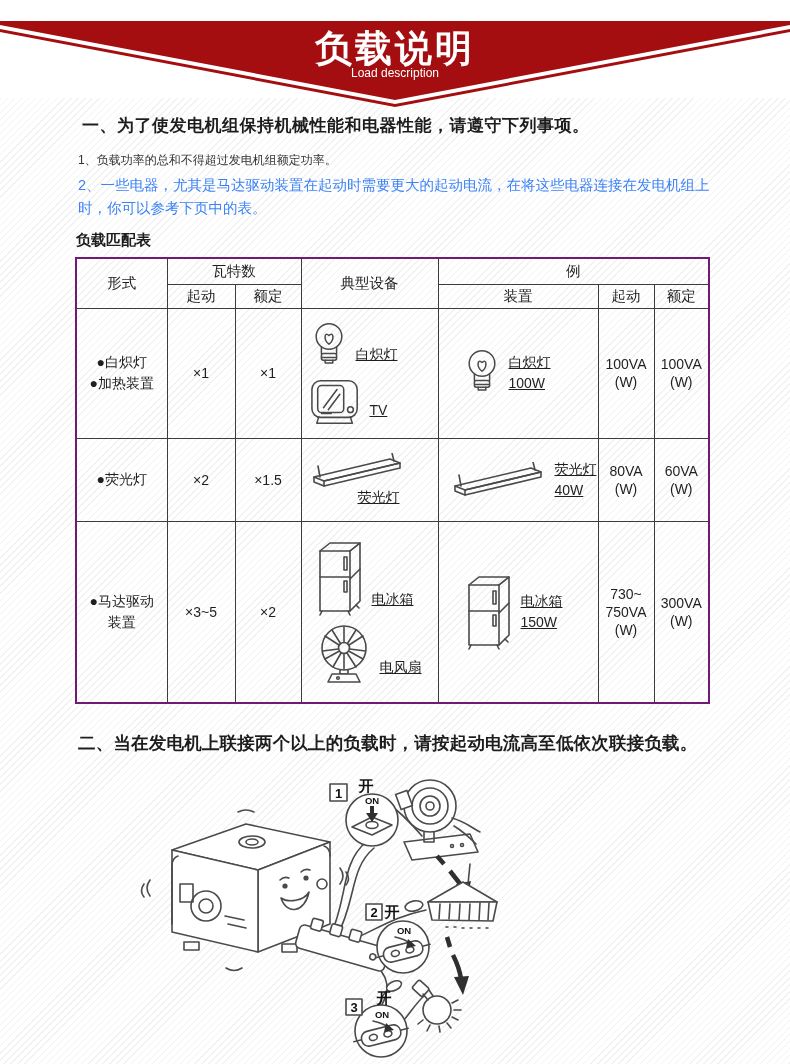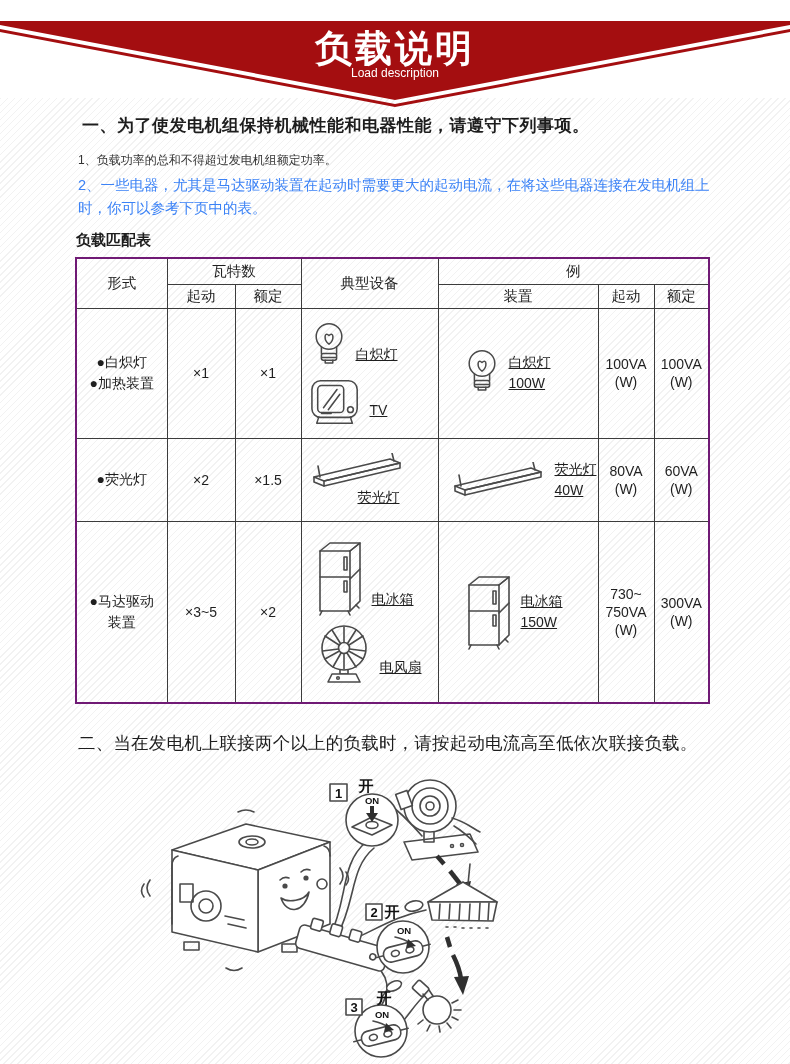--- a/index.html
+++ b/index.html
@@ -13,21 +13,21 @@
   .banner svg{position:absolute;left:0;top:0;}
   .banner-title{position:absolute;left:0;top:24px;width:790px;text-align:center;
       color:#fff;font-size:37px;font-weight:bold;letter-spacing:3px;}
   .banner-sub{position:absolute;left:0;top:66px;width:790px;text-align:center;
       color:#fff;font-size:12px;}
   
   .h-one{position:absolute;left:82px;top:114px;font-size:17px;font-weight:bold;color:#1d1d1d;letter-spacing:0.5px;}
   .itm1{position:absolute;left:78px;top:152px;font-size:12px;color:#333;}
   .itm2{position:absolute;left:78px;top:174px;width:655px;font-size:14.5px;color:#3b82f6;line-height:23px;}
   .tbl-caption{position:absolute;left:76px;top:231px;font-size:15px;font-weight:bold;color:#1d1d1d;}
-  .h-two{position:absolute;left:78px;top:731px;font-size:17.5px;font-weight:normal;color:#1d1d1d;letter-spacing:0.2px;}
+  .h-two{position:absolute;left:78px;top:731px;font-size:17.5px;font-weight:bold;color:#1d1d1d;letter-spacing:0.2px;}
   
   table.load{position:absolute;left:75px;top:257px;border-collapse:collapse;table-layout:fixed;}
   table.load th,table.load td{border:1px solid #3c3c3c;font-weight:normal;
       font-size:14px;color:#1f1f1f;text-align:center;vertical-align:middle;padding:0;background:transparent;}
   table.load{border:2px solid #701a75;}
   table.load th{font-size:14.5px;}
   tr.hrow1{height:26px;} tr.hrow2{height:24px;}
   tr.row1{height:130px;} tr.row2{height:83px;} tr.row3{height:182px;}
   td.typecell{text-align:left;padding-left:5px;font-size:14px;line-height:21px;}
   .vacell{font-size:13.5px;line-height:18px;}

